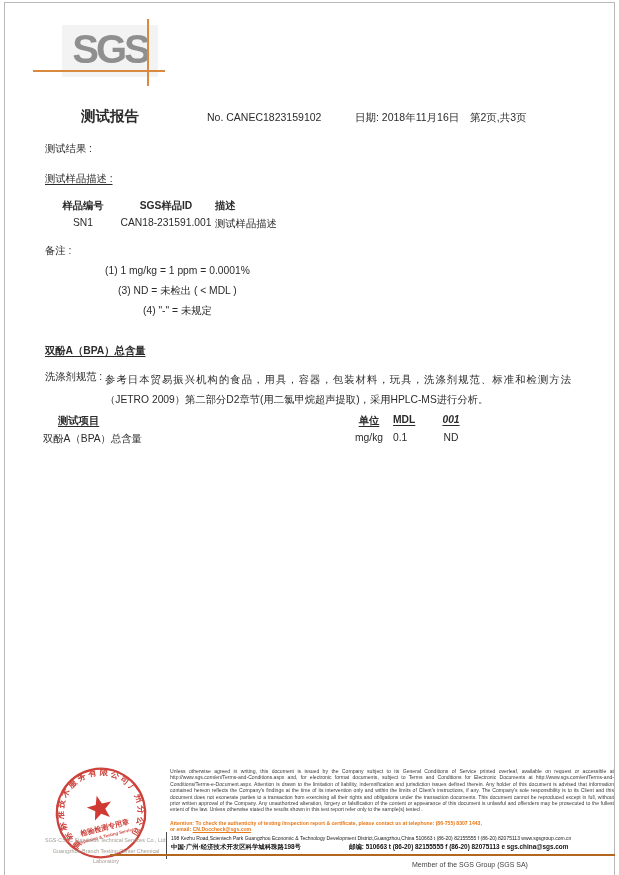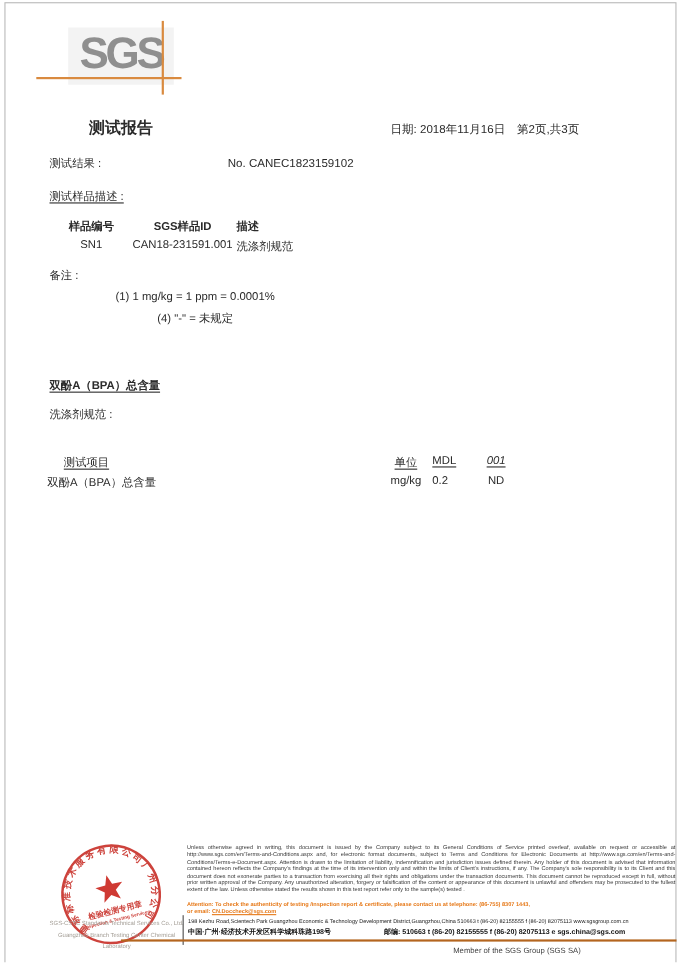--- a/index.html
+++ b/index.html
@@ -13,21 +13,21 @@
   .logo-box{left:62px;top:25px;width:96px;height:52px;background:#f3f3f3;
             display:flex;align-items:center;justify-content:center;}
   .logo-text{font-size:40px;font-weight:bold;color:#8f8f8f;letter-spacing:-3px;
              line-height:1;transform:translateY(-2px);}
   .logo-vline{left:147px;top:19px;width:2px;height:67px;background:#d98a3f;}
   .logo-hline{left:33px;top:70px;width:132px;height:2px;background:#d98a3f;}
 
   
   .doc-title{left:45px;top:107px;font-size:14.5px;font-weight:bold;margin-left:36px;}
   .hdr{font-size:10.5px;top:111px;}
-  .report-no{left:207px;margin-top:32px;}
+  .report-no{left:207px;}
   .report-date{left:355px;}
   .report-pages{left:470px;}
 
   .body-text{font-size:10.3px;text-align:center;}
   .uline{text-decoration:underline;text-underline-offset:2px;}
   .italic{font-style:italic;margin-top:21px;}
 
   .results-label{left:45px;top:142px;}
   .sample-heading{left:45px;top:172px;font-weight:normal;}
 
@@ -40,21 +40,21 @@
 
   .remarks-label{left:45px;top:244px;}
   .remarks-list{left:105px;top:261px;}
   .remarks-list div{height:20px;line-height:20px;}
 
   .bpa-heading{left:45px;top:344px;font-weight:bold;}
   .method-label{left:45px;top:370px;}
   .method-text{left:105px;top:370px;width:466px;line-height:19.5px;text-align:justify;}
 
   
-  .rt-head{top:414px;font-weight:normal;}
+  .rt-head{top:414px;font-weight:bold;}
   .rt-row{top:432px;}
   .rt-item-h{left:58px;}
   .rt-item{left:43px;}
   .rt-unit{left:352px;width:34px;}
   .rt-mdl{left:393px;width:26px;text-align:left;}
   .rt-val{left:438px;width:26px;text-align:center;}
 
   
   .stamp{left:54px;top:766px;width:94px;height:94px;transform:rotate(-14deg);overflow:visible;opacity:.92;}
   .stamp circle{fill:none;stroke:#c9332c;stroke-width:2.4;}
@@ -95,38 +95,40 @@
   <div class="abs hdr report-pages">第2页,共3页</div>
 
   <div class="abs body-text results-label">测试结果 :</div>
   <div class="abs body-text sample-heading uline">测试样品描述 :</div>
 
   <div class="abs body-text st-head st-c1">样品编号</div>
   <div class="abs body-text st-head st-c2">SGS样品ID</div>
   <div class="abs body-text st-head st-c3">描述</div>
   <div class="abs body-text st-row st-c1">SN1</div>
   <div class="abs body-text st-row st-c2">CAN18-231591.001</div>
-  <div class="abs body-text st-row st-c3">洗涤剂规范</div>
+  <div class="abs body-text st-row st-c3">测试样品描述</div>
 
   <div class="abs body-text remarks-label">备注 :</div>
   <div class="abs body-text remarks-list">
     <div>(1) 1 mg/kg = 1 ppm = 0.0001%</div>
+    <div>(3) ND = 未检出 ( &lt; MDL )</div>
     <div>(4) "-" = 未规定</div>
   </div>
 
   <div class="abs body-text bpa-heading uline">双酚A（BPA）总含量</div>
   <div class="abs body-text method-label">洗涤剂规范 :</div>
+  <div class="abs body-text method-text">参考日本贸易振兴机构的食品，用具，容器，包装材料，玩具，洗涤剂规范、标准和检测方法（JETRO 2009）第二部分D2章节(用二氯甲烷超声提取)，采用HPLC-MS进行分析。</div>
 
   <div class="abs body-text rt-head rt-item-h"><span class="uline">测试项目</span></div>
   <div class="abs body-text rt-head rt-unit"><span class="uline">单位</span></div>
   <div class="abs body-text rt-head rt-mdl"><span class="uline">MDL</span></div>
   <div class="abs body-text rt-head rt-val"><span class="uline italic">001</span></div>
   <div class="abs body-text rt-row rt-item">双酚A（BPA）总含量</div>
   <div class="abs body-text rt-row rt-unit">mg/kg</div>
-  <div class="abs body-text rt-row rt-mdl">0.2</div>
+  <div class="abs body-text rt-row rt-mdl">0.1</div>
   <div class="abs body-text rt-row rt-val">ND</div>
 
   <svg class="abs stamp" viewBox="0 0 100 100">
     <defs>
       <path id="ringpath" d="M 22,78 A 40,40 0 1 1 78,78" fill="none"></path>
     </defs>
     <circle cx="50" cy="50" r="47"></circle>
     <text class="ring-text"><textPath href="#ringpath">通标标准技术服务有限公司广州分公司</textPath></text>
     <polygon class="star" points="50,31 53.4,40.3 63.3,40.7 55.5,46.8 58.2,56.3 50,50.8 41.8,56.3 44.5,46.8 36.7,40.7 46.6,40.3"></polygon>
     <text class="seal-cn" x="50" y="68.5">检验检测专用章</text>

